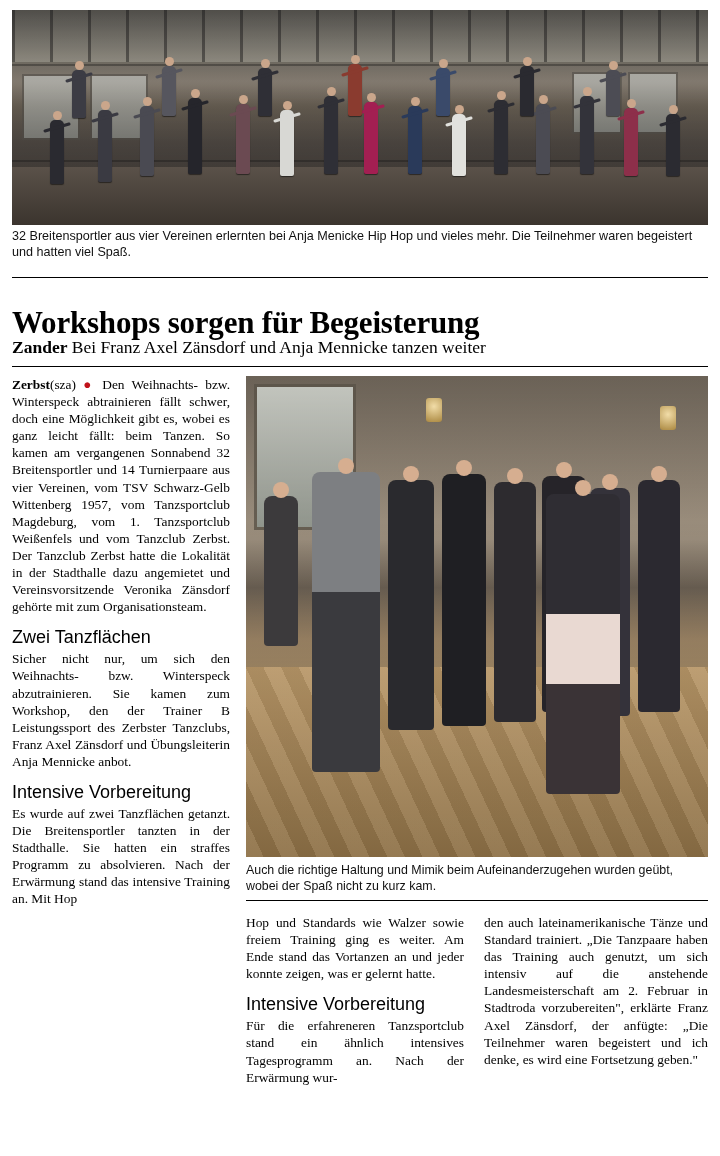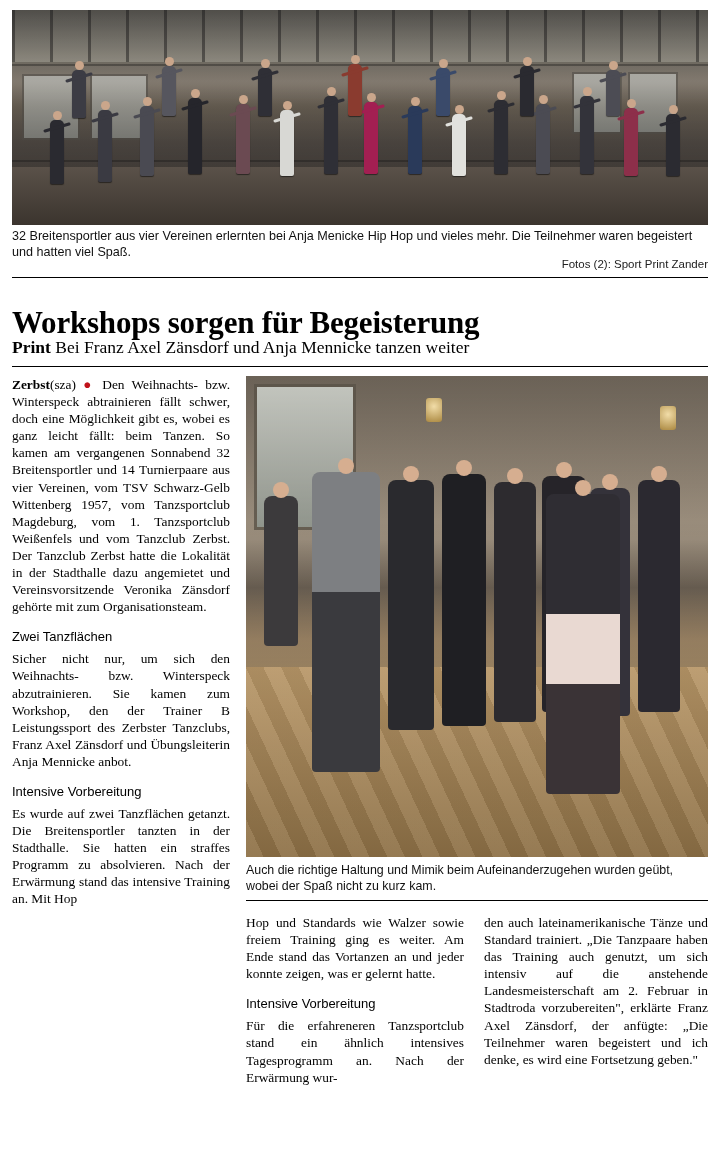--- a/index.html
+++ b/index.html
@@ -172,21 +172,21 @@
   .col3 { left: 484px; top: 914px; width: 224px; }
 
   .dateline b { font-weight: bold; }
   .bullet {
     color: #c0121a;
     font-weight: bold;
   }
 
   .sec-head {
     font-family: "Liberation Sans", sans-serif;
-    font-size: 13px;
+    font-size: 18px;
     font-weight: normal;
     line-height: 18px;
     margin: 13px 0 4px 0;
     text-indent: 0;
     text-align: left;
   }
 
   
   .photo-mid {
     position: absolute;
@@ -290,27 +290,26 @@
     <div class="dancer" style="left:60px;  top:60px;  height:48px; background:#3c3c44;"></div>
     <div class="dancer" style="left:150px; top:56px;  height:50px; background:#56565e;"></div>
     <div class="dancer" style="left:246px; top:58px;  height:48px; background:#2f2f36;"></div>
     <div class="dancer" style="left:336px; top:54px;  height:52px; background:#8a3b2f;"></div>
     <div class="dancer" style="left:424px; top:58px;  height:48px; background:#3a4a6a;"></div>
     <div class="dancer" style="left:508px; top:56px;  height:50px; background:#2a2a30;"></div>
     <div class="dancer" style="left:594px; top:60px;  height:46px; background:#4c4c54;"></div>
   </div>
 
   <div class="cap-top">32 Breitensportler aus vier Vereinen erlernten bei Anja Menicke Hip Hop und vieles mehr. Die Teilnehmer waren begeistert und hatten viel Spaß.</div>
-  <div class="cap-credit">Fotos (2): Sport Print Zander</div>
   <div class="rule-top"></div>
 
   <h1 class="headline">Workshops sorgen für Begeisterung</h1>
 
   <div class="subhead">
-    <b>Print</b><span> Bei Franz Axel Zänsdorf und Anja Mennicke tanzen weiter</span>
+    <b>Zander</b><span> Bei Franz Axel Zänsdorf und Anja Mennicke tanzen weiter</span>
   </div>
   <div class="rule-sub"></div>
 
   <div class="col col1">
     <p class="dateline"><b>Zerbst</b><span>(sza)</span> <span class="bullet">●</span><span> Den Weihnachts- bzw. Winterspeck abtrainieren fällt schwer, doch eine Möglichkeit gibt es, wobei es ganz leicht fällt: beim Tanzen. So kamen am vergangenen Sonnabend 32 Breitensportler und 14 Turnierpaare aus vier Vereinen, vom TSV Schwarz-Gelb Wittenberg 1957, vom Tanzsportclub Magdeburg, vom 1. Tanzsportclub Weißenfels und vom Tanzclub Zerbst. Der Tanzclub Zerbst hatte die Lokalität in der Stadthalle dazu angemietet und Vereinsvorsitzende Veronika Zänsdorf gehörte mit zum Organisationsteam.</span></p>
 
     <div class="sec-head">Zwei Tanzflächen</div>
     <p>Sicher nicht nur, um sich den Weihnachts- bzw. Winterspeck abzutrainieren. Sie kamen zum Workshop, den der Trainer B Leistungssport des Zerbster Tanzclubs, Franz Axel Zänsdorf und Übungsleiterin Anja Mennicke anbot.</p>
 
     <div class="sec-head">Intensive Vorbereitung</div>

